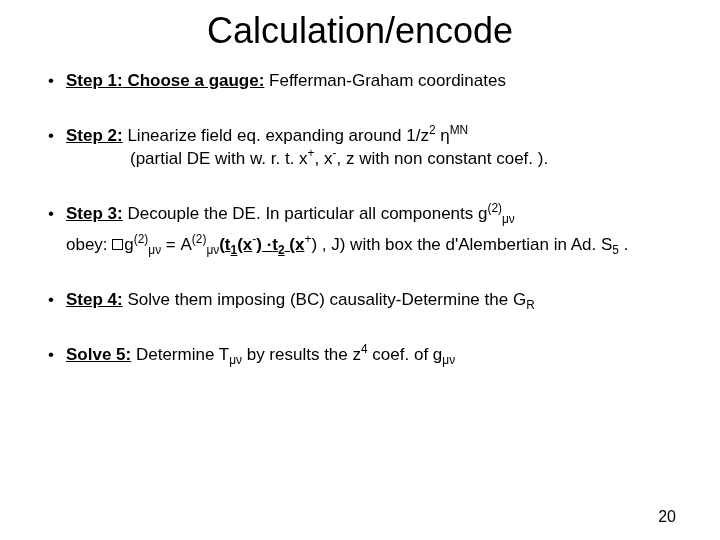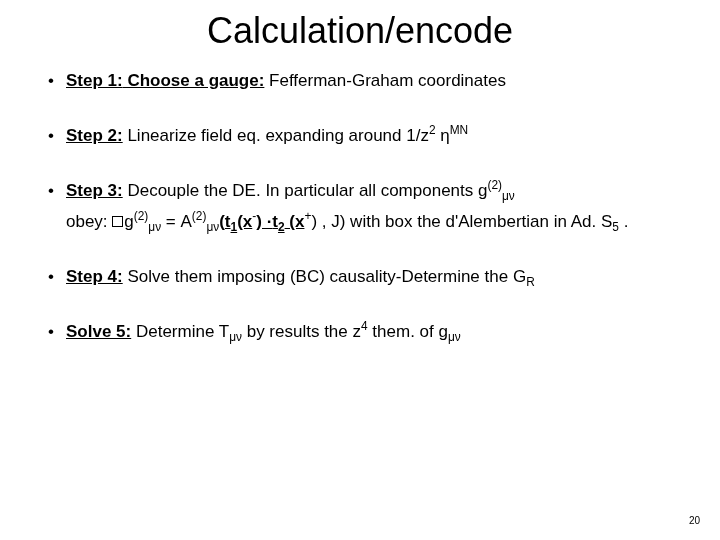--- a/index.html
+++ b/index.html
@@ -51,23 +51,23 @@
     color: #000;
   }
   .b { font-weight: bold; text-decoration: underline; }
   .i { font-style: italic; }
   sup { font-size: 0.7em; vertical-align: super; line-height: 0; }
   sub { font-size: 0.7em; vertical-align: sub; line-height: 0; }
   .indent-line { display: block; padding-left: 64px; }
   .indent-remark { display:block; padding-left: 124px; }
   .pagenum {
     position: absolute;
-    right: 20px;
+    right: 44px;
     bottom: 14px;
-    font-size: 10px;
+    font-size: 16px;
     color: #000;
   }
   .box-op {
     display: inline-block;
     width: 9px;
     height: 9px;
     border: 1.2px solid #000;
     vertical-align: baseline;
     margin-right: 1px;
     position: relative;
@@ -82,33 +82,36 @@
   <h1 class="title">Calculation/encode</h1>
 
   <ul class="main">
 
     <li>
       <span class="b">Step 1:</span><span class="b"> Choose a gauge:</span><span> Fefferman-Graham coordinates</span>
     </li>
 
     <li>
       <span class="b">Step 2:</span><span> Linearize field eq. expanding around 1/z</span><sup>2</sup><span> η</span><sup>MN</sup>
+      <span class="indent-line">
+        <span>(partial DE with w. r. t. x</span><sup>+</sup><span>, x</span><sup>-</sup><span>, z with non constant coef. ).</span>
+      </span>
     </li>
 
     <li>
       <span class="b">Step 3:</span><span> Decouple the DE. In particular all components g</span><sup>(2)</sup><sub>μν</sub>
       <div style="height:8px"></div>
       <span>obey: </span><span class="box-op"></span><span>g</span><sup>(2)</sup><sub>μν</sub><span> = A</span><sup>(2)</sup><sub>μν</sub><span class="b">(</span><span class="b">t</span><sub class="b">1</sub><span class="b">(x</span><sup>-</sup><span class="b">) ·</span><span class="b">t</span><sub class="b">2</sub><span class="b"> (x</span><sup>+</sup><span>) , J) with box the d'Alembertian in Ad. S</span><sub>5</sub><span> .</span>
     </li>
 
     <li>
       <span class="b">Step 4:</span><span> Solve them imposing (BC) causality-Determine the G</span><sub>R</sub>
     </li>
 
     <li>
-      <span class="b">Solve 5:</span><span> Determine T</span><sub>μν</sub><span> by results the z</span><sup>4</sup><span> them. of g</span><sub>μν</sub>
+      <span class="b">Solve 5:</span><span> Determine T</span><sub>μν</sub><span> by results the z</span><sup>4</sup><span> coef. of g</span><sub>μν</sub>
     </li>
 
 
   </ul>
 
   <div class="pagenum">20</div>
 </div>
 
 </body></html>

